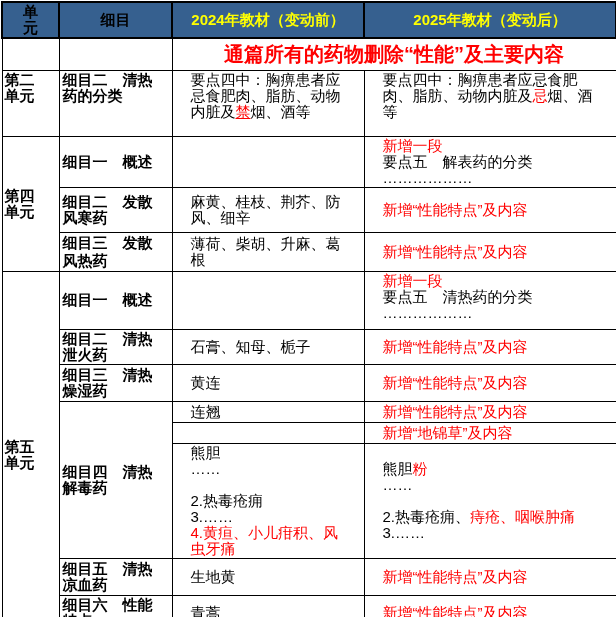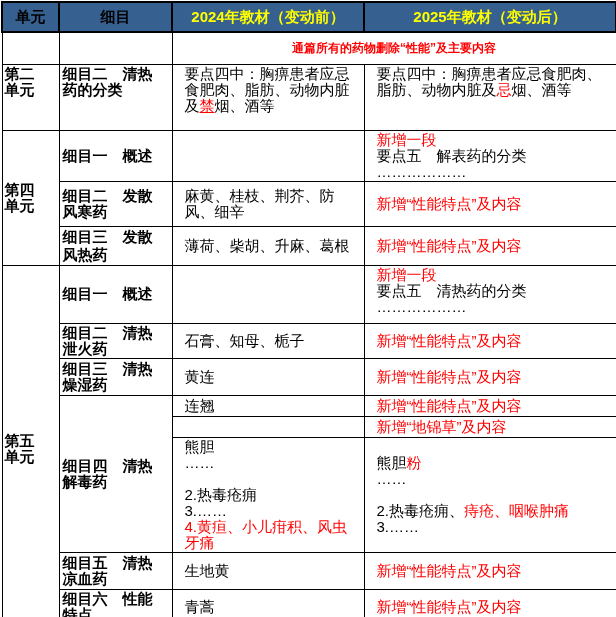--- a/index.html
+++ b/index.html
@@ -24,21 +24,21 @@
     font-size:15px;
     line-height:16px;
     color:#000;
   }
   col.c-unit{width:57px;}
   col.c-item{width:113px;}
   col.c-2024{width:192px;}
   col.c-2025{width:252px;}
   td,th{
     border:1px solid var(--border);
-    padding:1px 12px;
+    padding:1px 18px;
     vertical-align:middle;
     overflow:hidden;
     word-break:break-all;
   }
   tr.h-head{height:30px;}
   tr.h-banner{height:32px;}
   tr.h-r3{height:66px;}
   tr.h-r4{height:46px;}
   tr.h-r5{height:45px;}
   tr.h-r6{height:29px;}
@@ -69,21 +69,21 @@
   td.item{
     font-weight:bold;
     vertical-align:middle;
     padding-left:3px;
   }
   td.item.top{vertical-align:top;}
   td.banner{
     text-align:center;
     font-weight:bold;
     color:var(--highlight-red);
-    font-size:12px;
+    font-size:20px;
   }
   td.top-cell{vertical-align:top;}
   .red{color:var(--highlight-red);}
   .u{text-decoration:underline;}
   .tight{line-height:18px;}
   .ln{min-height:16px;}
 </style>
 </head>
 <body>
 

